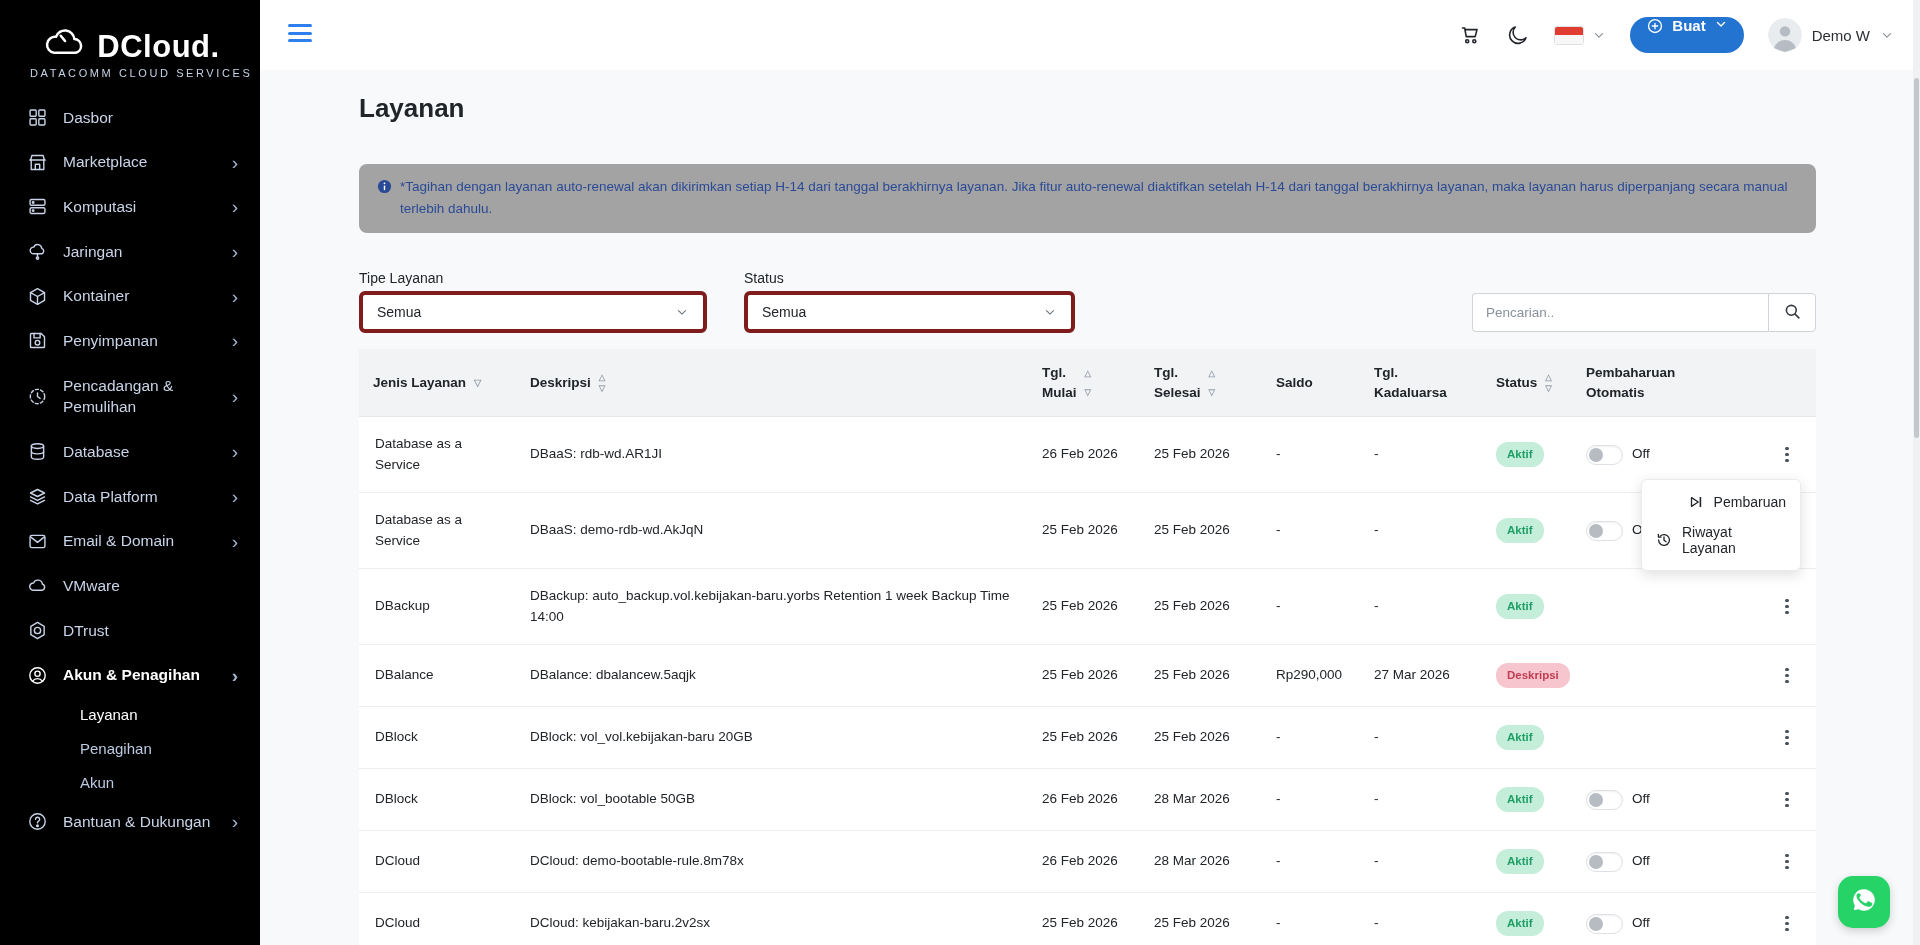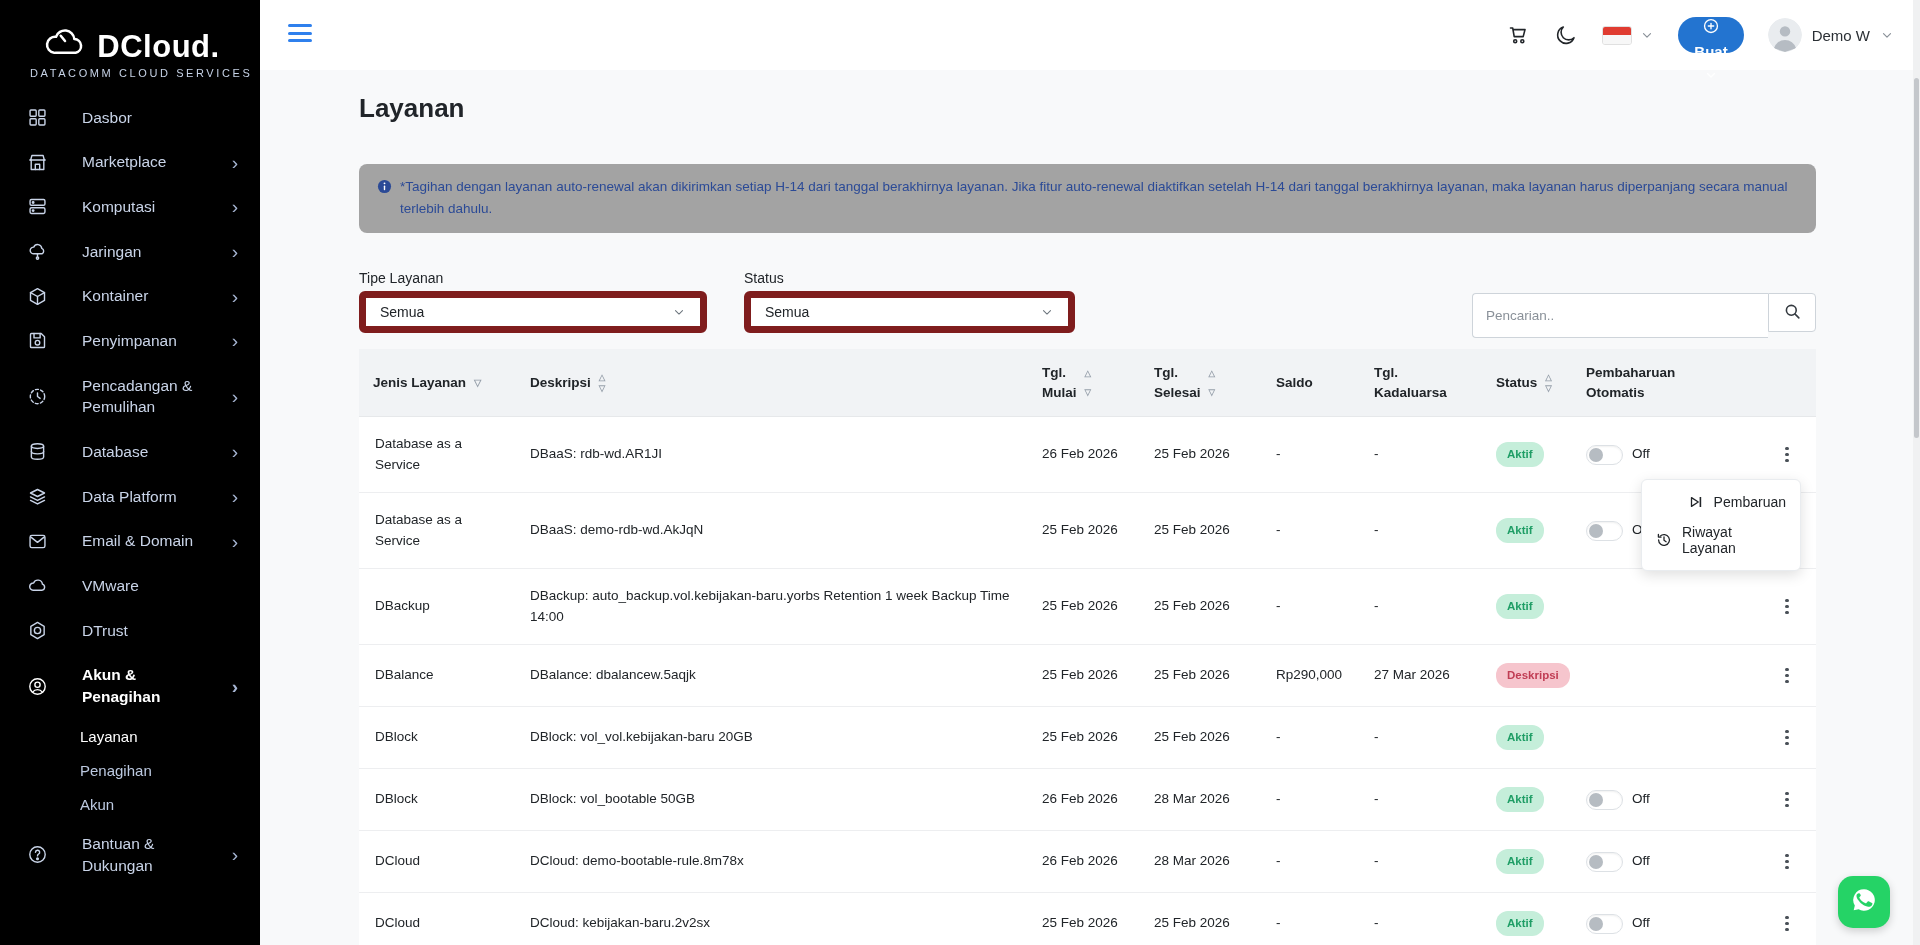--- a/index.html
+++ b/index.html
@@ -11,21 +11,21 @@
   
   .sidebar {
     position:absolute; left:0; top:0; width:260px; height:945px;
     background:#000000; color:#c9d4e8; overflow:hidden;
   }
   .logo { width:200px; margin:24px auto 6px; text-align:center; }
   .logo-row { display:flex; align-items:flex-end; justify-content:center; gap:7px; }
   .brand-name { font-size:31px; font-weight:bold; color:#fff; letter-spacing:.5px; line-height:1; }
   .tagline { font-size:11px; letter-spacing:2.6px; color:#c6d2e6; margin-top:5px; white-space:nowrap; }
   .side-menu { margin-top:16px; }
-  .side-item { display:flex; align-items:center; gap:34px; padding:11.5px 18px 11.5px 27px;
+  .side-item { display:flex; align-items:center; gap:15px; padding:11.5px 18px 11.5px 27px;
     font-size:15.5px; cursor:pointer; }
   .side-item .icon { width:21px; height:21px; flex:none; color:#c9d4e8; }
   .side-item.active .icon { color:#fff; }
   .side-item svg { width:100%; height:100%; display:block; }
   .side-item .lbl { flex:1; line-height:1.4; }
   .side-item .chev { color:#a6b5d2; font-size:19px; line-height:1; margin-right:4px; }
   .side-item.active { color:#fff; font-weight:bold; }
   .sub-item { padding:8.5px 18px 8.5px 80px; font-size:15px; color:#bcc9e0; cursor:pointer; }
   .sub-item.active { color:#fff; }
   
@@ -34,42 +34,42 @@
   .hamburger span { display:block; height:3px; border-radius:2px; background:#2f80ed; margin-bottom:4.5px; }
   .topbar-right { position:absolute; right:26px; top:0; height:70px; display:flex; align-items:center; gap:24px; }
   .icon-btn { width:24px; height:24px; cursor:pointer; color:#212529; }
   .icon-btn svg { width:100%; height:100%; display:block; }
   .flag-group { display:flex; align-items:center; gap:8px; cursor:pointer; }
   .flag { width:30px; height:19px; border-radius:3px; overflow:hidden; border:1px solid #e0e0e0; }
   .flag .red { height:50%; background:#e03c31; }
   .flag .white { height:50%; background:#f7f7f7; }
   .chev-down { width:14px; height:14px; color:#6c757d; }
   .chev-down svg { width:100%; height:100%; display:block; }
-  .buat-btn { display:flex; align-items:center; gap:8px; background:#2374d0; color:#fff;
+  .buat-btn { display:flex; align-items:flex-start; gap:8px; background:#2374d0; color:#fff;
     border:none; border-radius:18px; height:36px; padding:0 16px; font-size:15px; font-weight:bold;
-    font-family:"Liberation Sans", sans-serif; cursor:pointer;flex-direction:column; }
+    font-family:"Liberation Sans", sans-serif; cursor:pointer; }
   .buat-btn .bicon { width:18px; height:18px; }
   .buat-btn svg { width:100%; height:100%; display:block; }
   .user-group { display:flex; align-items:center; gap:10px; cursor:pointer; }
   .avatar { width:34px; height:34px; border-radius:50%; overflow:hidden; }
   .avatar svg { width:100%; height:100%; display:block; }
   .user-name { font-size:15px; color:#2b3035; }
   
   .page-title { position:absolute; left:359px; top:93px; font-size:26px; font-weight:bold; color:#212529; }
   .alert { position:absolute; left:359px; top:164px; width:1457px; background:#a3a3a3; border-radius:8px;
     padding:12px 18px; display:flex; gap:8px; color:#2b4a96; font-size:13.5px; line-height:1.65; }
   .alert .info-ic { width:15px; height:15px; margin-top:3px; flex:none; }
   .filter-label { position:absolute; font-size:14px; color:#212529; }
   .fl-type { left:359px; top:270px; } .fl-status { left:744px; top:270px; }
-  .select { position:absolute; top:291px; height:42px; background:#fff; border:7px solid #7f1d1d;
+  .select { position:absolute; top:291px; height:42px; background:#fff; border:4px solid #7f1d1d;
     border-radius:6px; display:flex; align-items:center; justify-content:space-between;
     padding:0 14px; font-size:14px; color:#212529; cursor:pointer; }
   .sel-type { left:359px; width:348px; } .sel-status { left:744px; width:331px; }
   .search-wrap { position:absolute; left:1472px; top:293px; display:flex; }
-  .search-input { width:296px; height:45px; border:1px solid #ced4da; border-right:none;
+  .search-input { width:296px; height:39px; border:1px solid #ced4da; border-right:none;
     border-radius:4px 0 0 4px; padding:0 13px; font-size:13.5px; color:#212529; outline:none;
     font-family:"Liberation Sans", sans-serif; background:#fff; }
   .search-input::placeholder { color:#8a9199; }
   .search-btn { width:48px; height:39px; background:#fff; border:1px solid #ced4da;
     border-radius:0 4px 4px 0; display:flex; align-items:center; justify-content:center; cursor:pointer; }
   .search-btn svg { width:19px; height:19px; }
   
   .table { position:absolute; left:359px; top:349px; width:1457px; background:#fff; }
   .t-grid { display:grid; grid-template-columns:157px 512px 112px 122px 98px 122px 90px 180px 64px; }
   .t-header { background:#f1f3f5; height:68px; border-bottom:1px solid #e6e8ea; }

